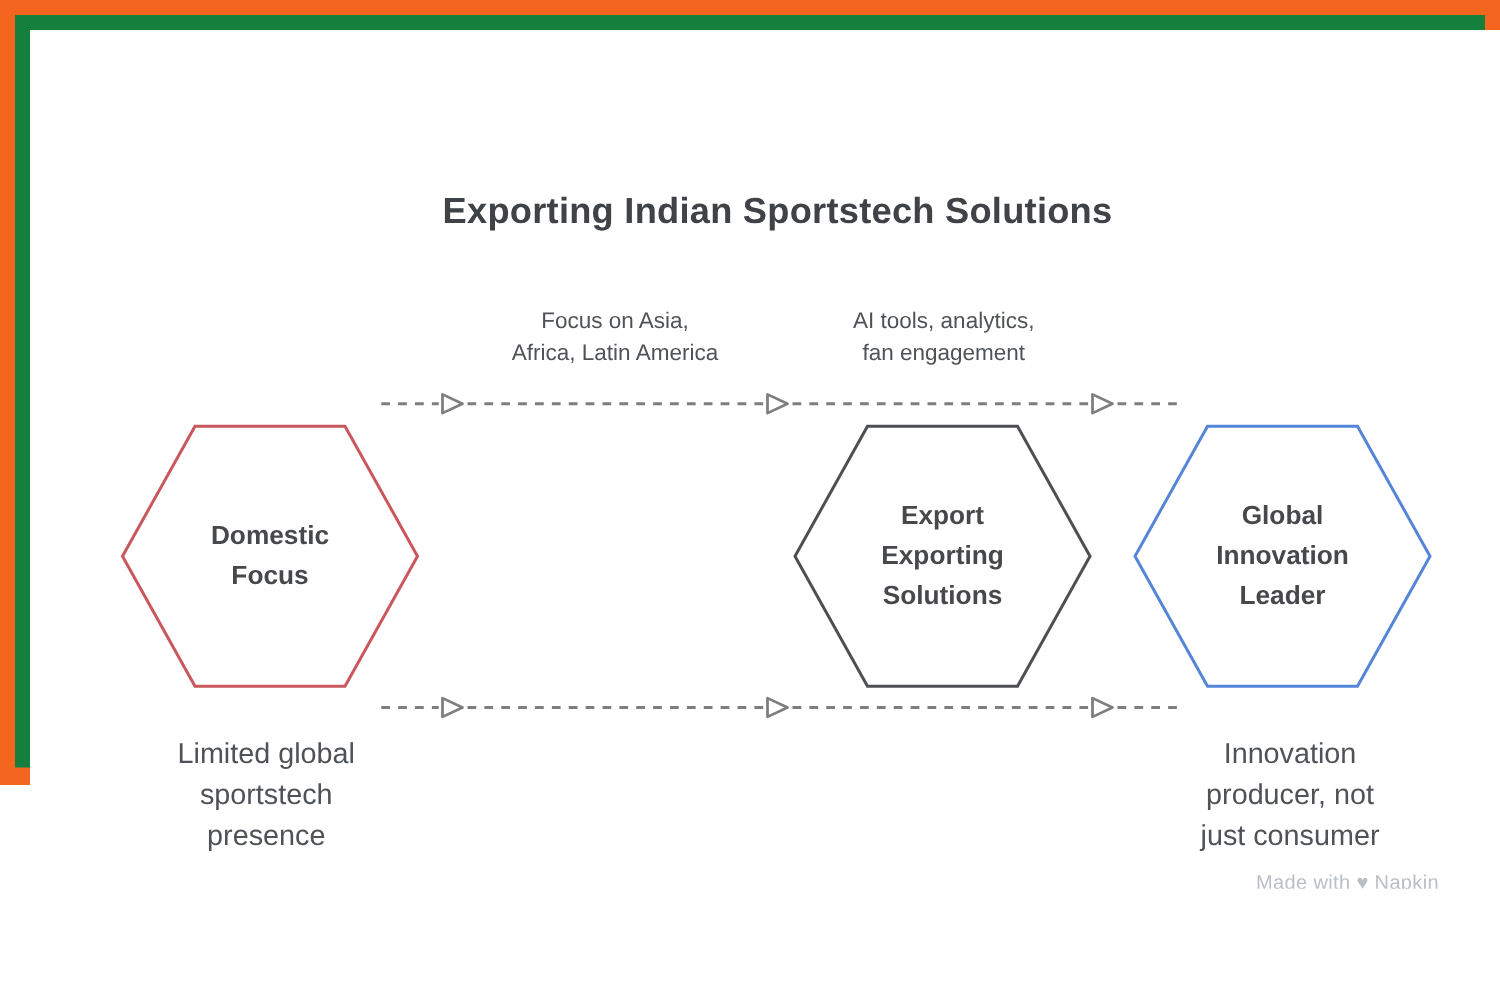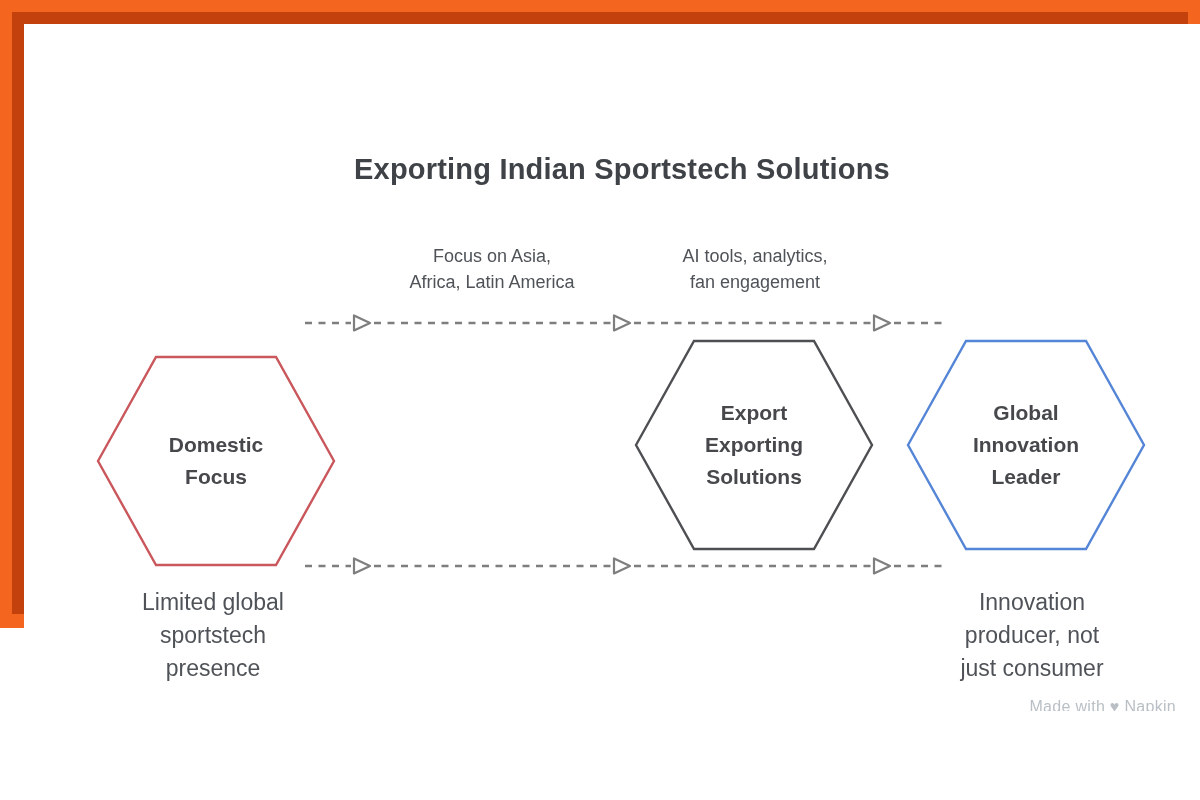--- a/index.html
+++ b/index.html
@@ -12,21 +12,21 @@
     font-family: "Liberation Sans", sans-serif;
   }
   .frame {
     position: absolute;
     inset: 0;
     width: 1200px;
     height: 628px;
     box-sizing: border-box;
     border: 12px solid var(--frame, #F4651F);
     border-bottom-width: 14px;
-    background: #c2410c;
+    background: #15803d;
     text-decoration: underline;
   }
   .canvas {
     position: absolute;
     left: 12px;
     top: 12px;
     width: 1176px;
     height: 774px;
     background: #ffffff;
   }
@@ -89,21 +89,21 @@
     display: flex;
     align-items: center;
     justify-content: center;
     text-align: center;
     font-size: 21px;
     line-height: 32px;
     font-weight: bold;
     color: var(--stage-text, #46484C);
     white-space: pre-line;
   }
-  .hex.h0 { left: 72px; margin-top: 16px; }
+  .hex.h0 { left: 72px; }
   .hex.h1 { left: 350px; }
   .hex.h2 { left: 610px; }
   .hex.h3 { left: 882px; }
   .caption {
     position: absolute;
     top: 562px;
     text-align: center;
     font-size: 23px;
     line-height: 33px;
     color: var(--body-text, #4F5358);
@@ -111,21 +111,21 @@
   }
   .caption.c0 { left: 79px;  width: 220px; }
   .caption.c1 { left: 898px; width: 220px; }
   .watermark {
     position: absolute;
     top: 674px;
     left: 956px;
     width: 196px;
     height: 13px;
     overflow: hidden;
-    text-align: right;
+    text-align: center;
     font-size: 16px;
     line-height: 18px;
     color: #ADB5BB;
     opacity: 0.85;
     letter-spacing: 0.3px;
   }
 </style>
 </head>
 <body>
 

